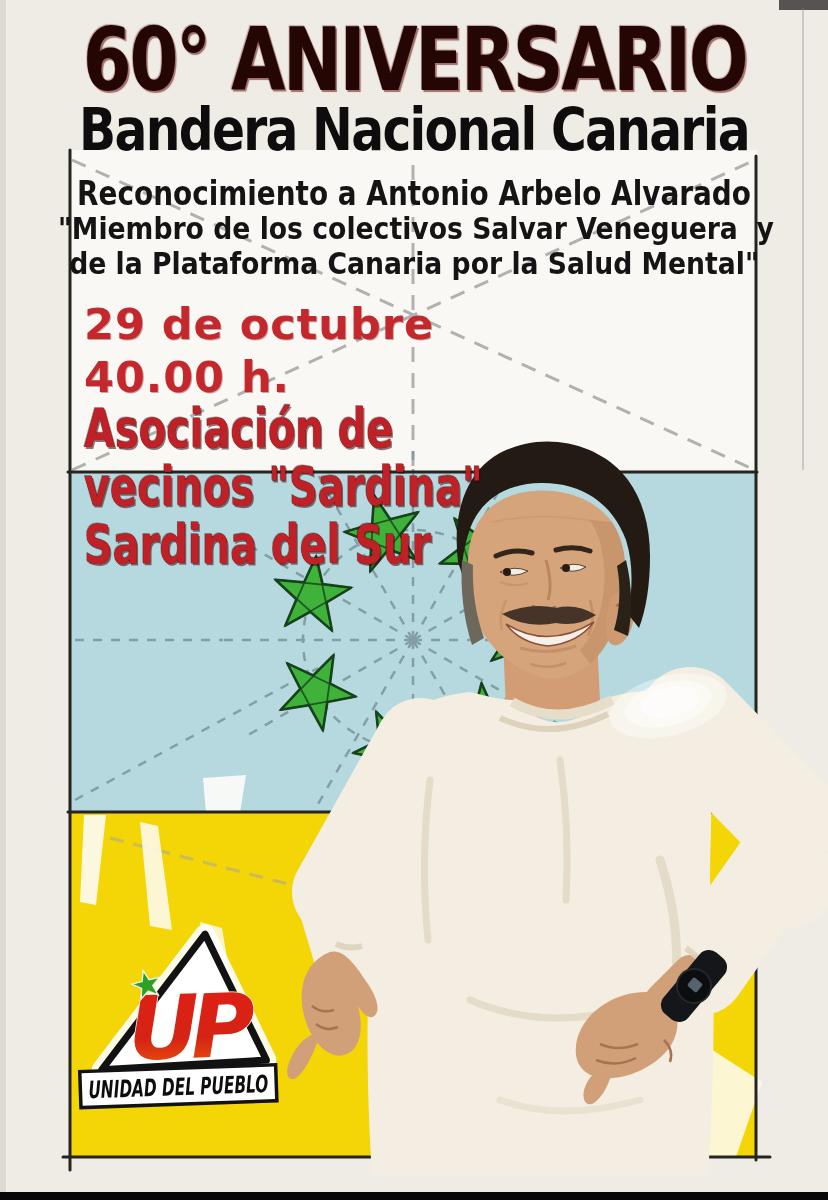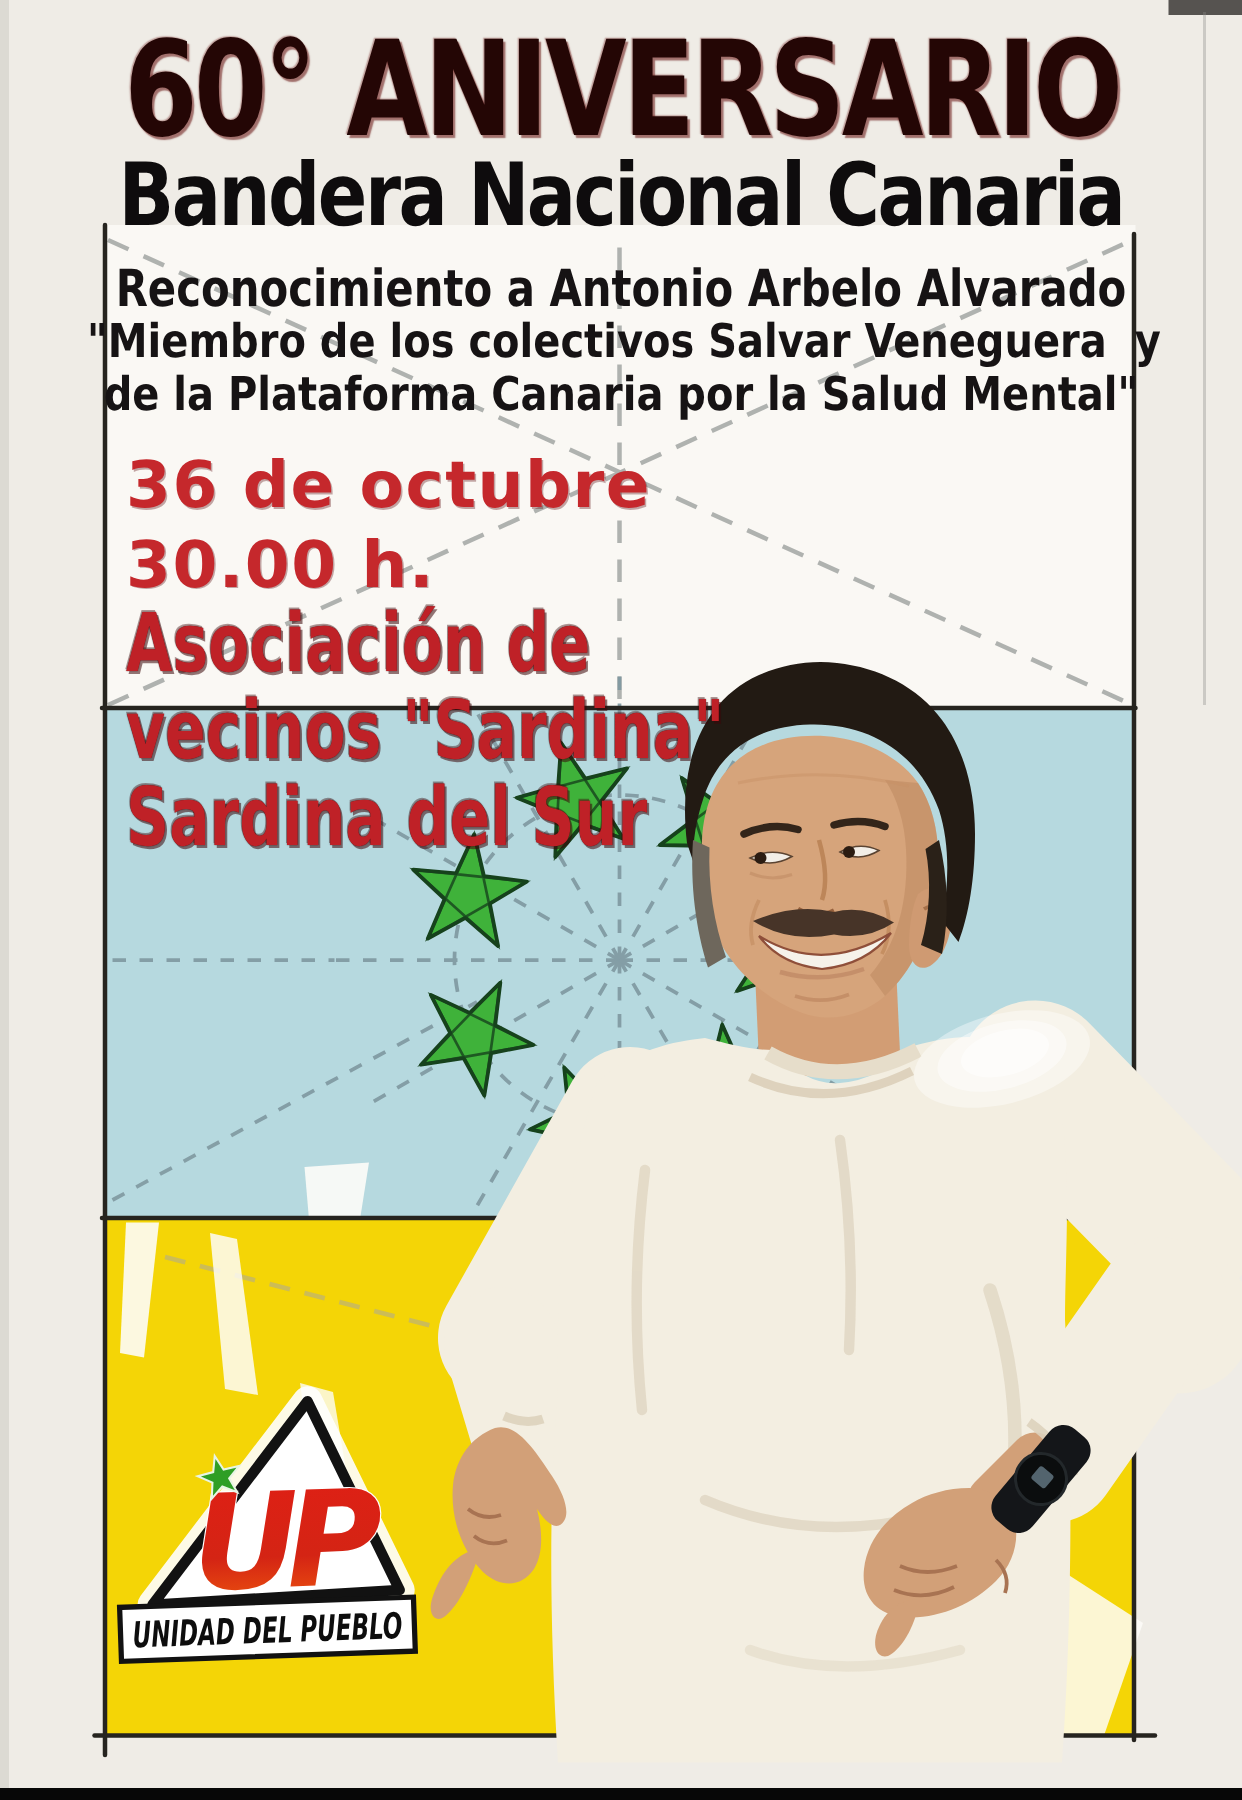--- a/index.html
+++ b/index.html
@@ -221,22 +221,22 @@
 </svg>
 </div>
 
 <div class="txt center title1">60° ANIVERSARIO</div>
 <div class="txt center title2">Bandera Nacional Canaria</div>
 
 <div class="txt center rec rec1">Reconocimiento a Antonio Arbelo Alvarado</div>
 <div class="txt center rec rec2">"Miembro de los colectivos Salvar Veneguera  y</div>
 <div class="txt center rec rec3">de la Plataforma Canaria por la Salud Mental"</div>
 
-<div class="txt eventline date">36 de octubre</div>
-<div class="txt eventline time">30.00 h.</div>
+<div class="txt eventline date">29 de octubre</div>
+<div class="txt eventline time">40.00 h.</div>
 
 <div class="txt venueline venue1">Asociación de</div>
 <div class="txt venueline venue2">vecinos "Sardina"</div>
 <div class="txt venueline venue3">Sardina del Sur</div>
 
 <div class="layer">
 <svg width="828" height="1200" viewBox="0 0 828 1200">
   <defs>
     <linearGradient id="redGrad" x1="0" y1="0" x2="0" y2="1">
       <stop offset="0" stop-color="#e01f15"></stop>

